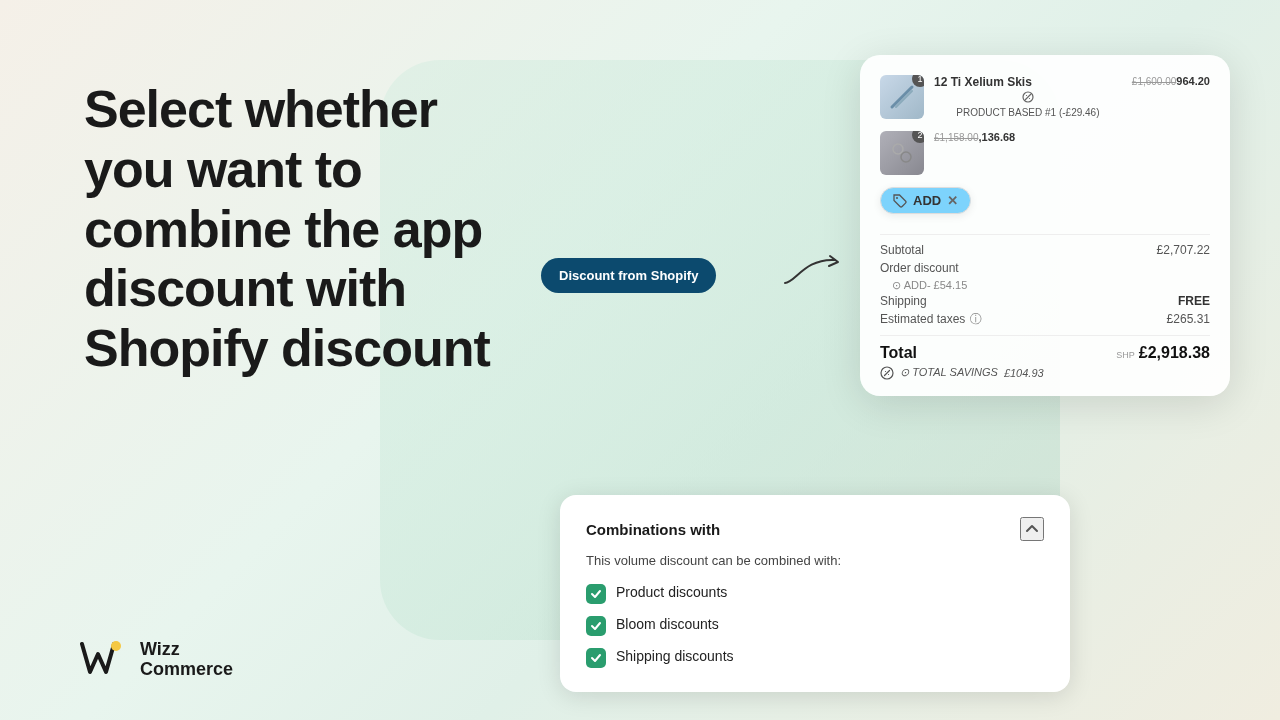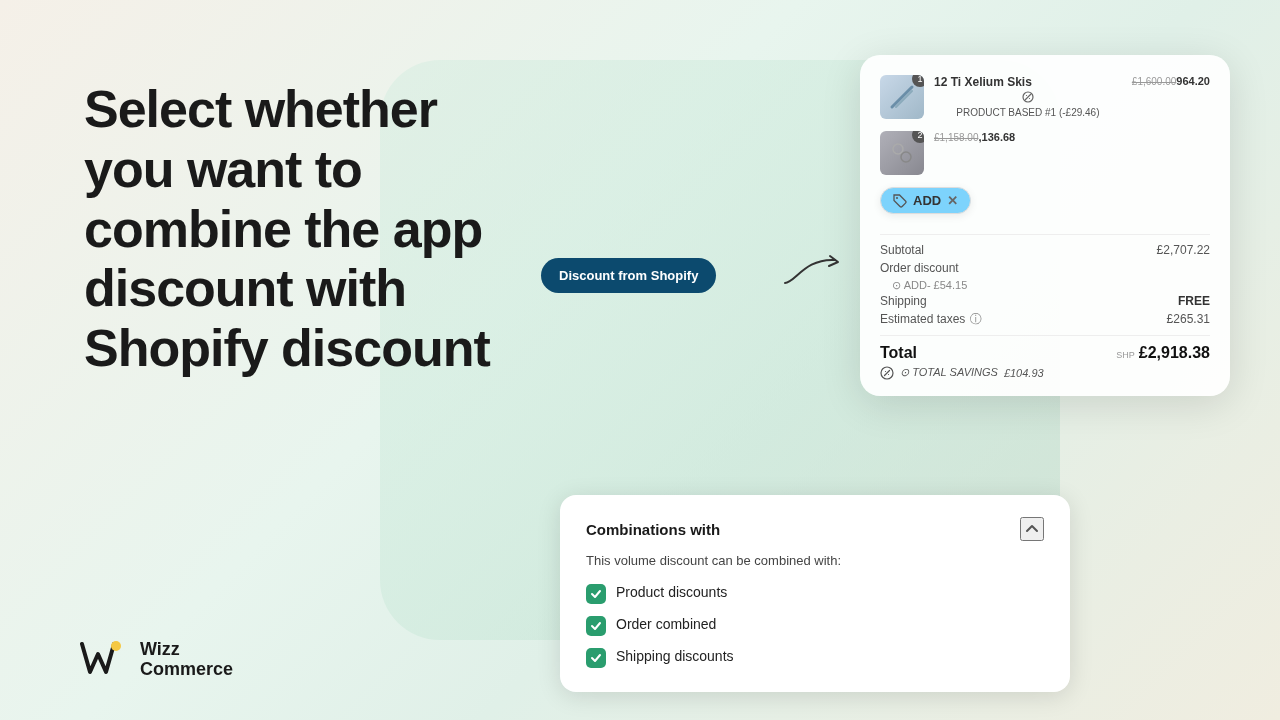--- a/index.html
+++ b/index.html
@@ -563,21 +563,21 @@
     </div>
     <span class="checkbox-label">Product discounts</span>
   </div>
 
   <div class="checkbox-row">
     <div class="checkbox">
       <svg viewBox="0 0 12 12" fill="none">
         <path d="M2 6L5 9L10 3" stroke="white" stroke-width="2" stroke-linecap="round" stroke-linejoin="round"></path>
       </svg>
     </div>
-    <span class="checkbox-label">Order combined</span>
+    <span class="checkbox-label">Bloom discounts</span>
   </div>
 
   <div class="checkbox-row" style="margin-bottom:0;">
     <div class="checkbox">
       <svg viewBox="0 0 12 12" fill="none">
         <path d="M2 6L5 9L10 3" stroke="white" stroke-width="2" stroke-linecap="round" stroke-linejoin="round"></path>
       </svg>
     </div>
     <span class="checkbox-label">Shipping discounts</span>
   </div>

